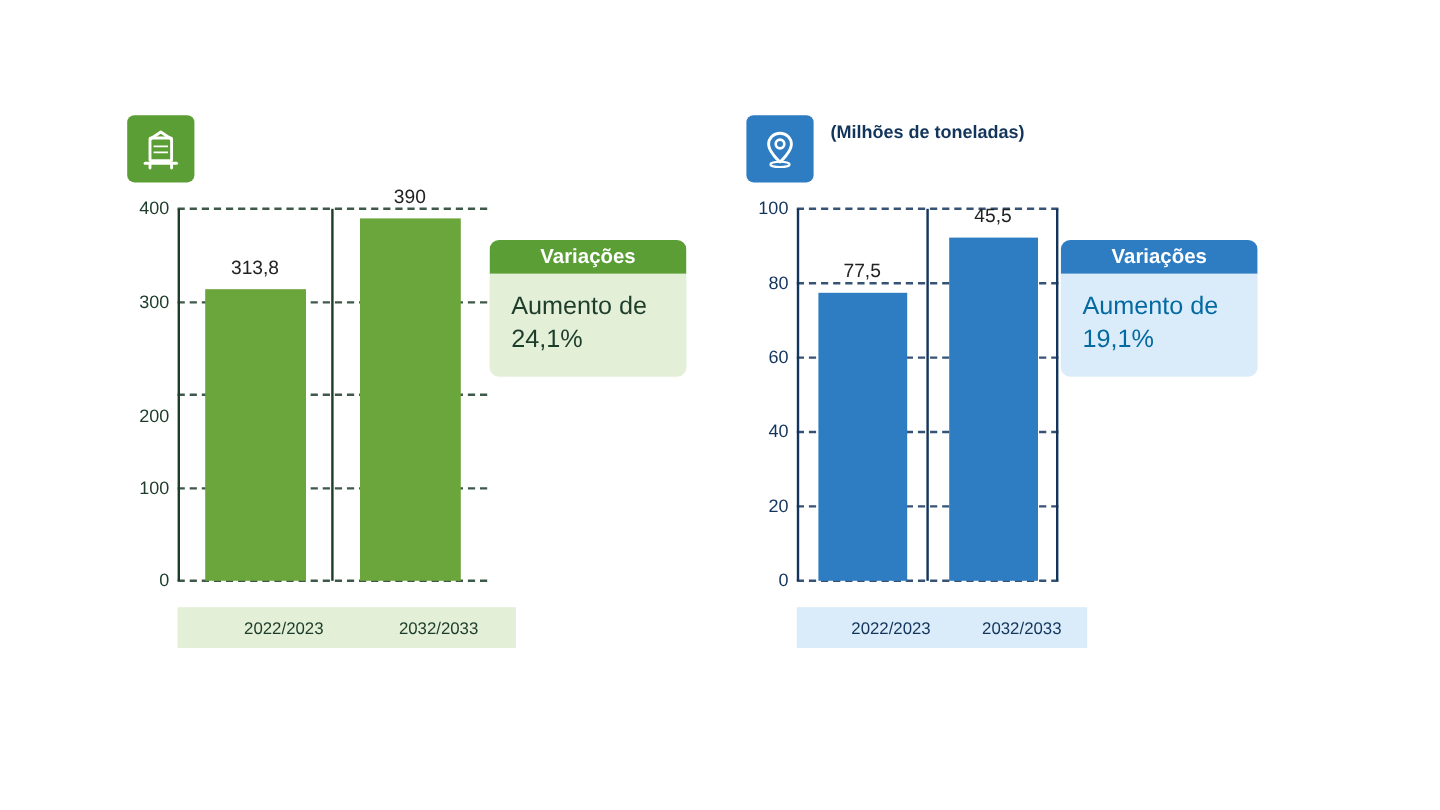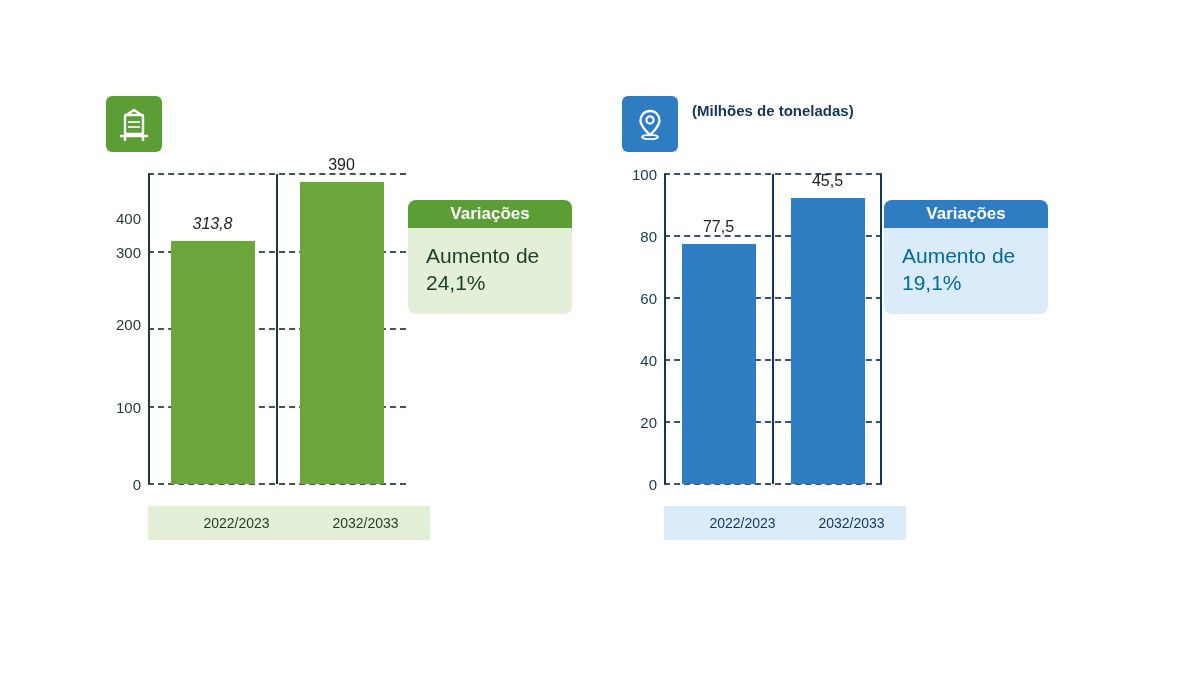--- a/index.html
+++ b/index.html
@@ -111,30 +111,30 @@
   </div>
 
   <div class="chart-area">
     <div class="chart-inner" id="chart-inner-producao" style="width:258px;height:310px;margin-left:42px;">
 
     <div class="gridline" style="top: 309px;"></div>
         <div class="axis-label" style="top: 310px;">0</div>
         <div class="gridline" style="top: 231.5px;"></div>
         <div class="axis-label" style="top: 232.5px;">100</div>
         <div class="gridline" style="top: 154px;"></div>
-        <div class="axis-label" style="top: 150px;">200</div>
+        <div class="axis-label" style="top: 173px;">200</div>
         <div class="gridline" style="top: 76.5px;"></div>
         <div class="axis-label" style="top: 77.5px;">300</div>
         <div class="gridline" style="top: -1px;"></div>
-        <div class="axis-label" style="top: 0px; margin-top: 44px;">400</div>
+        <div class="axis-label" style="top: 0px;">400</div>
         <div class="axis-vline" style="left: 0px;"></div>
         <div class="axis-vline" style="left: 128px;"></div>
         <div class="axis-vline" style="left: 256px; background: rgb(29, 61, 42); opacity: 0;"></div>
         <div class="bar green" style="width: 84px; height: 243.195px; left: 22.5px;"></div>
-        <div class="bar-value" style="left: 64.5px; top: 40.805px; font-style: italic;">313,8</div>
+        <div class="bar-value" style="left: 64.5px; top: 40.805px;">313,8</div>
         <div class="bar green" style="width: 84px; height: 302.25px; left: 151.5px;"></div>
         <div class="bar-value" style="left: 193.5px; top: -18.25px;">390</div>
       </div>
     <div class="cat-strip green" id="cat-strip-producao" style="left:42px;top:332px;width:258px;height:34px;">
         <div class="cat-label">2022/2023</div>
         <div class="cat-label">2032/2033</div>
       </div>
   </div>
 
   <div class="var-card green" style="left:302px;top:104px;">

